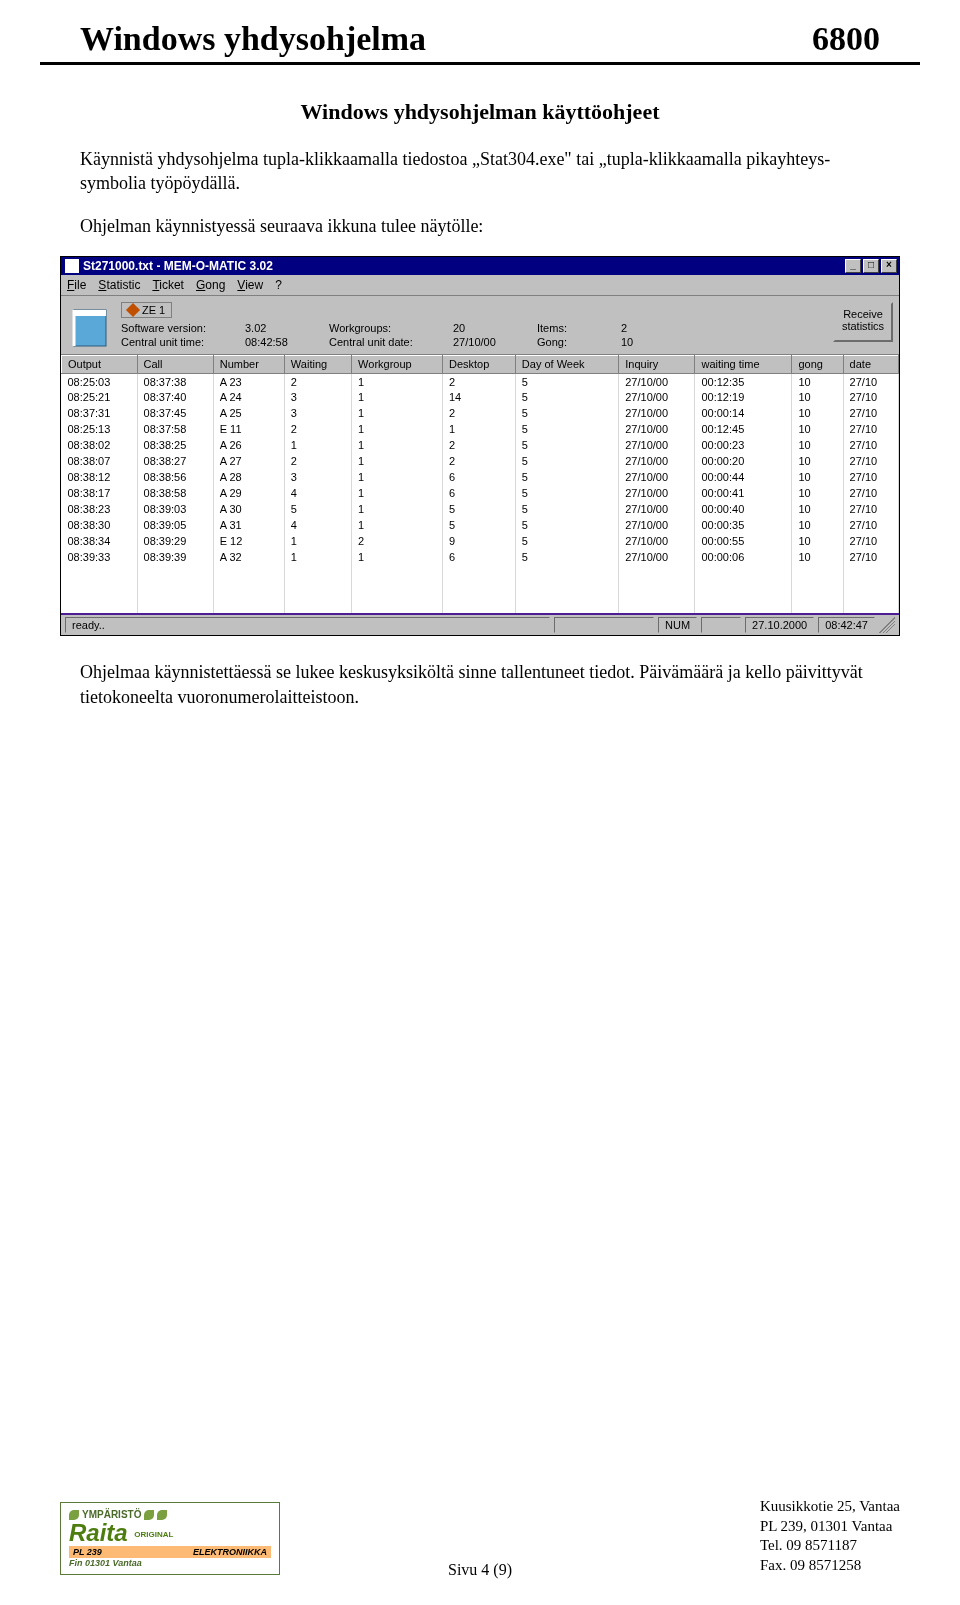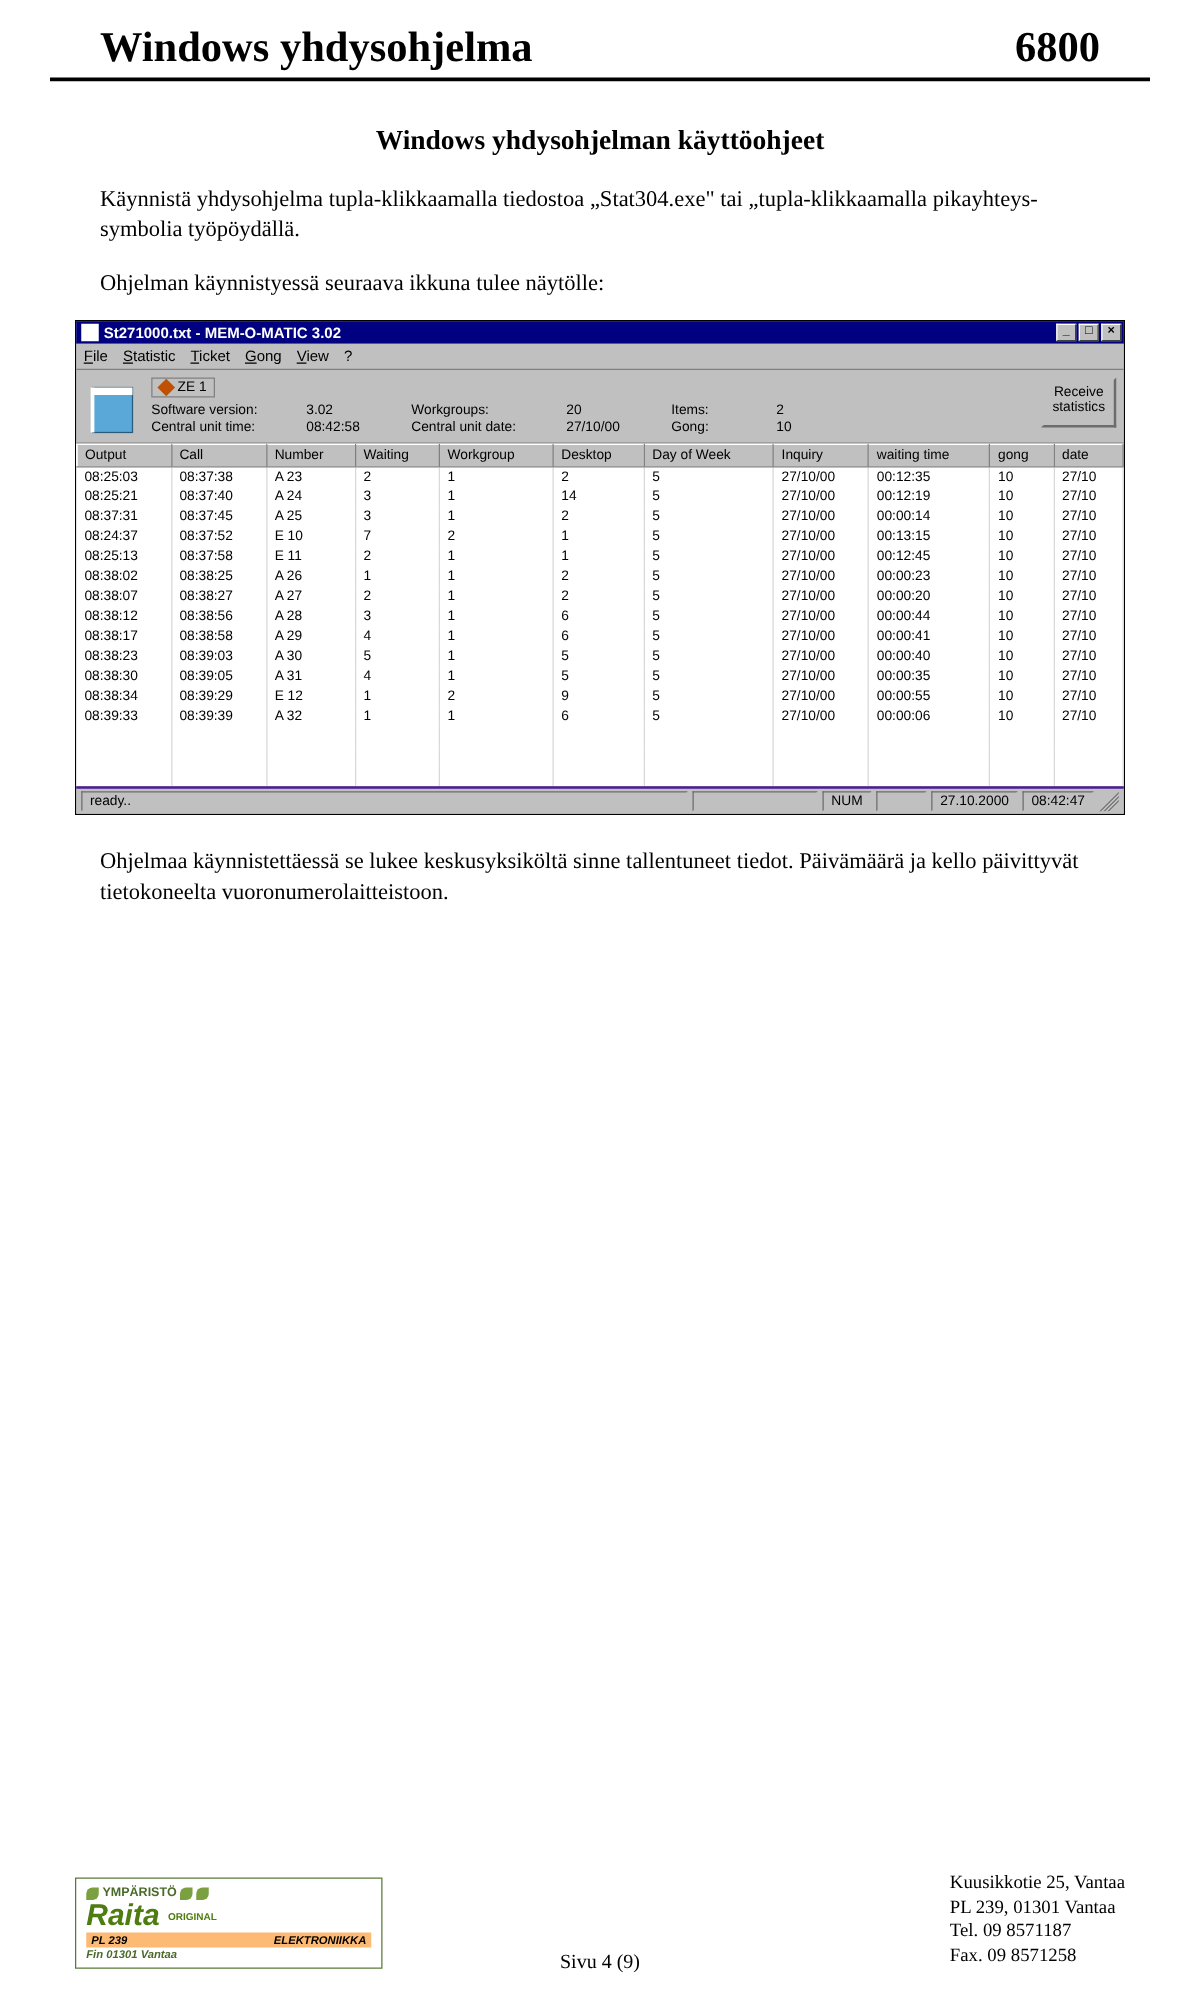--- a/index.html
+++ b/index.html
@@ -177,21 +177,21 @@
     justify-content: space-between;
     align-items: flex-end;
     font-size: 14px;
   }
   .footer .sivu { position: absolute; left: 50%; transform: translateX(-50%); bottom: -4px; font-size: 16px; }
   .logo-box {
     border: 1px solid #5a7a3a;
     background: #fff;
     padding: 6px 8px;
     font-family: Arial, sans-serif;
-    width: 246px;
+    width: 220px;
   }
   .logo-top {
     font-size: 10px; font-weight: bold; color: #4a6a2a;
     display: flex; align-items: center; gap: 3px;
     margin-bottom: 2px;
   }
   .logo-top .leaf { width: 10px; height: 10px; background: #7aa040; border-radius: 50% 0; display: inline-block; }
   .logo-name {
     font-size: 24px; font-style: italic; font-weight: bold;
     color: #4d7c0f;
@@ -323,33 +323,20 @@
             <td>3</td>
             <td>1</td>
             <td>2</td>
             <td>5</td>
             <td>27/10/00</td>
             <td>00:00:14</td>
             <td>10</td>
             <td>27/10</td>
           </tr>
           <tr>
-            <td>08:24:37</td>
-            <td>08:37:52</td>
-            <td>E 10</td>
-            <td>7</td>
-            <td>2</td>
-            <td>1</td>
-            <td>5</td>
-            <td>27/10/00</td>
-            <td>00:13:15</td>
-            <td>10</td>
-            <td>27/10</td>
-          </tr>
-          <tr>
             <td>08:25:13</td>
             <td>08:37:58</td>
             <td>E 11</td>
             <td>2</td>
             <td>1</td>
             <td>1</td>
             <td>5</td>
             <td>27/10/00</td>
             <td>00:12:45</td>
             <td>10</td>

